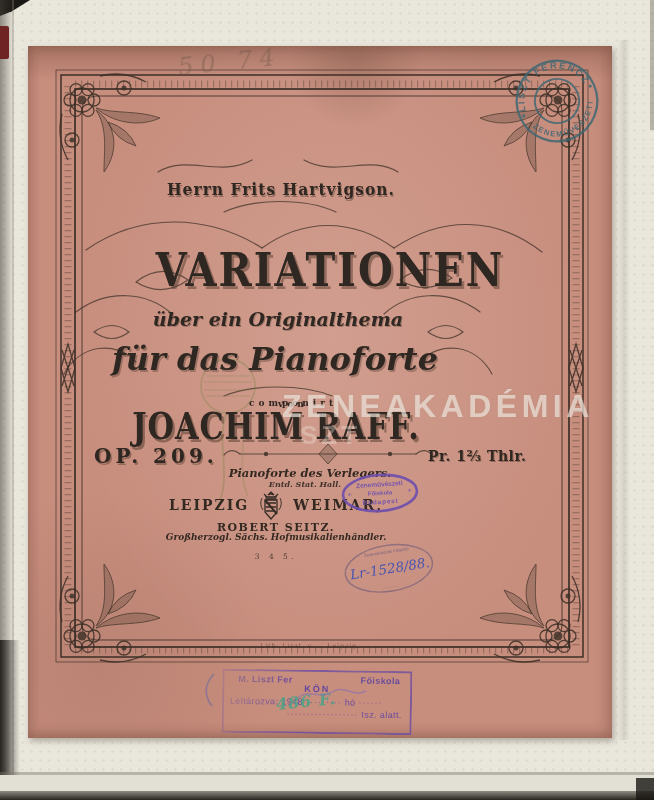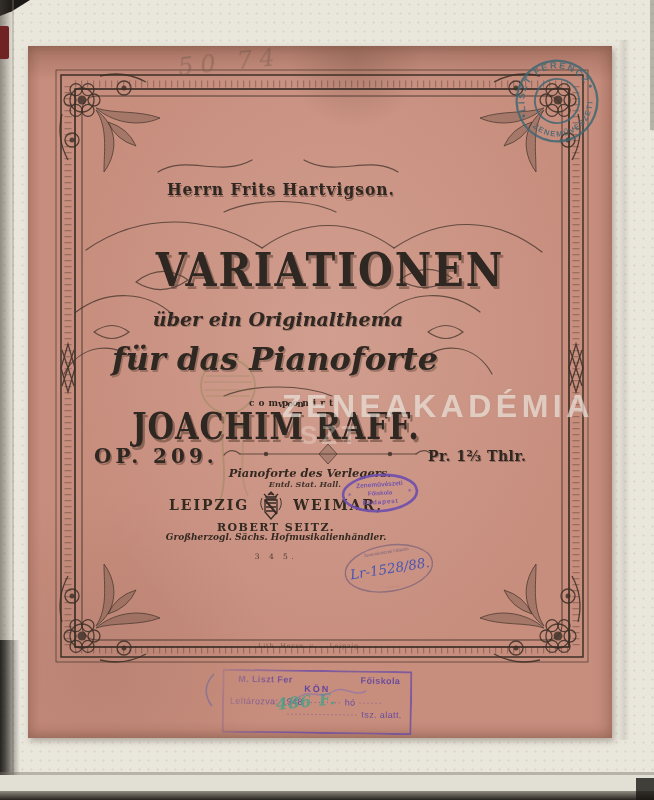--- a/index.html
+++ b/index.html
@@ -219,21 +219,21 @@
           <path d="M7,10 L19,24" stroke="#352b24" stroke-width="2"></path>
           <path d="M4,8 q-3,6 1,12 M22,8 q3,6 -1,12" stroke="#352b24" fill="none" stroke-width=".9"></path>
         </svg>
         <span class="city">WEIMAR,</span>
       </div>
       <div class="line pub">ROBERT SEITZ.</div>
       <div class="line pubsub">Großherzogl. Sächs. Hofmusikalienhändler.</div>
       <div class="line plate">3 4 5.</div>
     </div>
 
-    <div class="lith">Lith. Herrn. v. … Leipzig.</div>
+    <div class="lith">Lith. Liszt. v. … Leipzig.</div>
 
     <div class="pencil">50 74</div>
 
     <svg class="round-stamp" viewBox="0 0 100 100">
       <g transform="rotate(-24 50 50)" fill="none" stroke="#3c6774">
         <circle cx="50" cy="50" r="42" stroke-width="2.4"></circle>
         <circle cx="50" cy="50" r="23" stroke-width="2"></circle>
         <defs>
           <path id="arcTop" d="M16,50 A34,34 0 1 1 84,50"></path>
           <path id="arcBot" d="M13,50 A37,37 0 0 0 87,50"></path>

